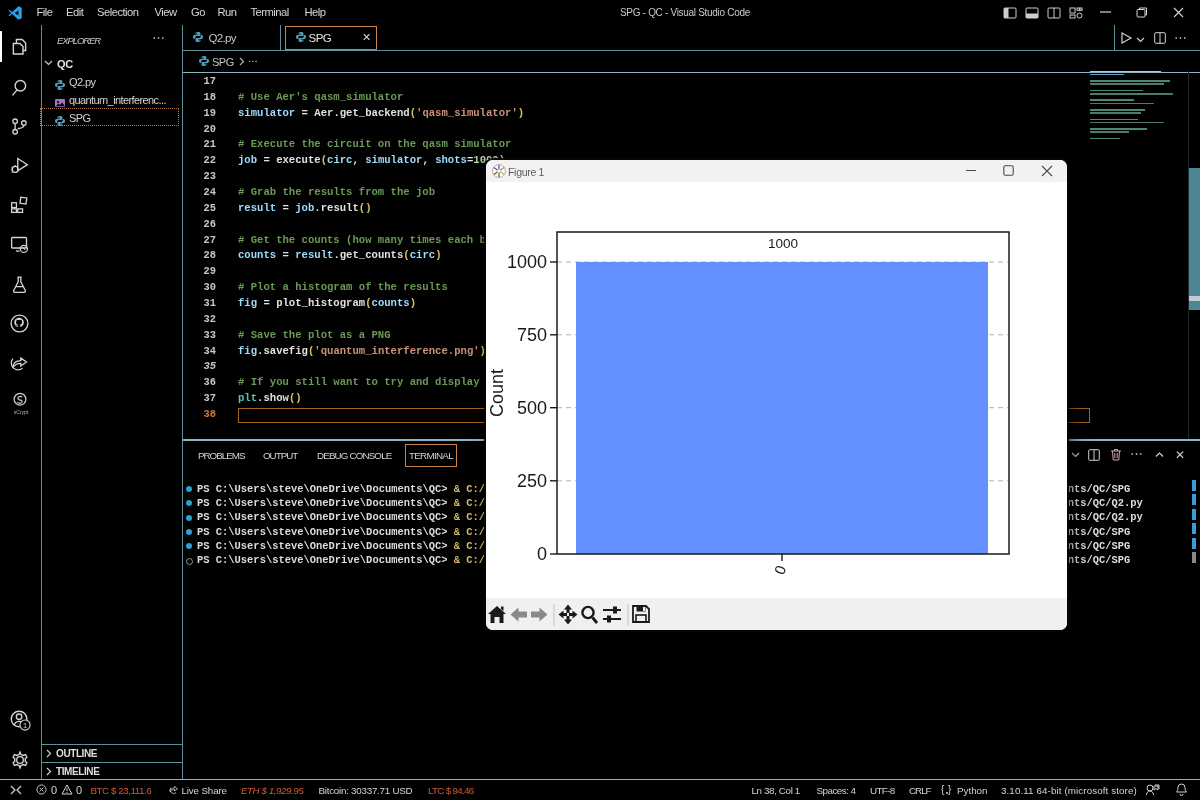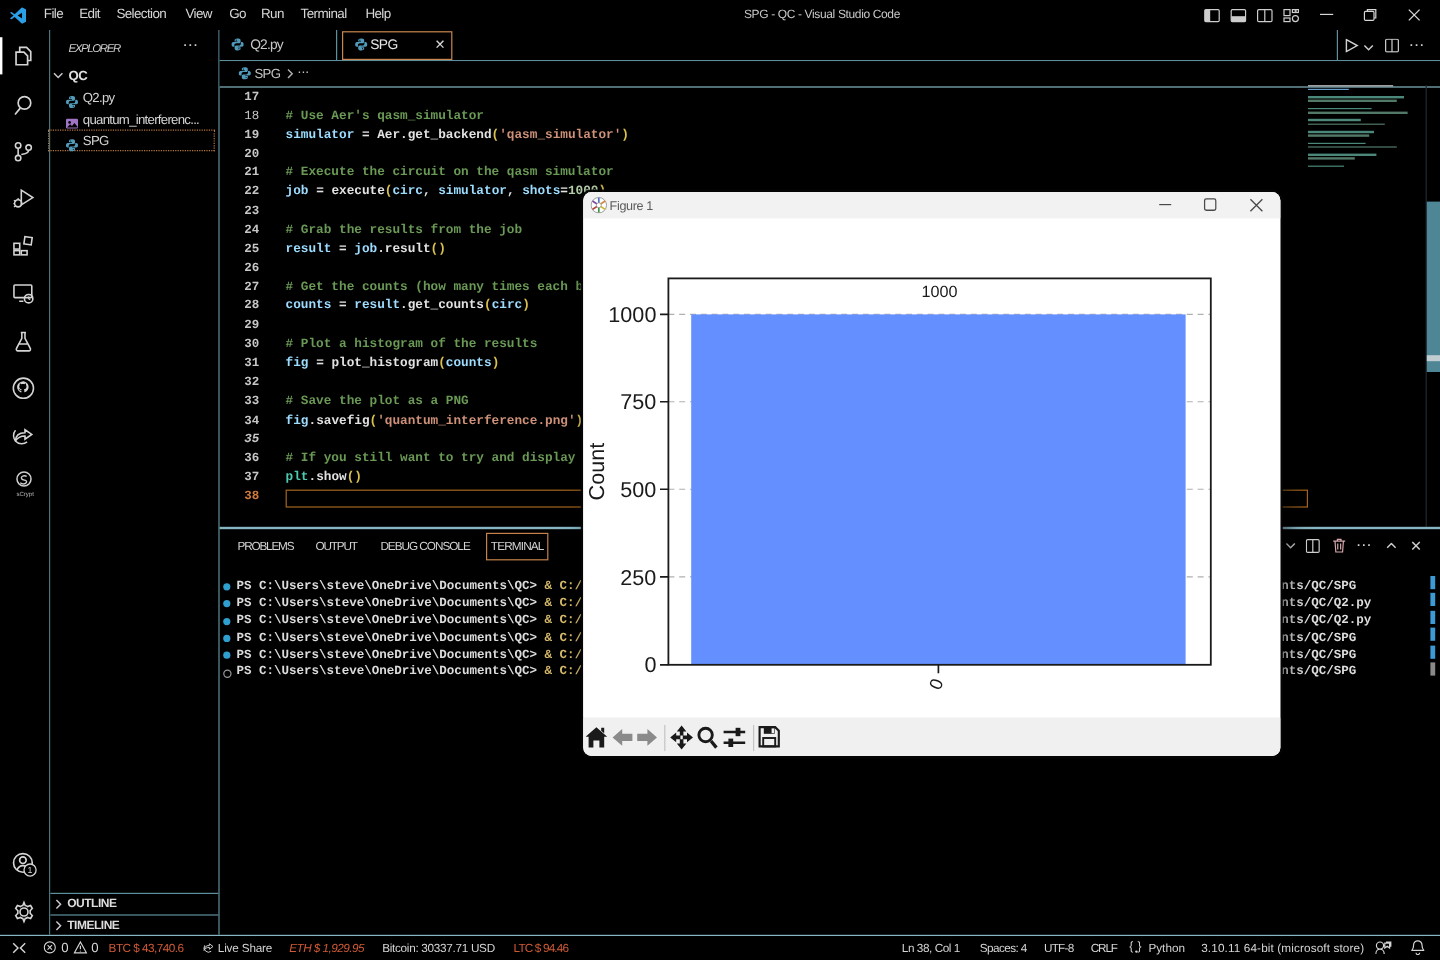--- a/index.html
+++ b/index.html
@@ -225,21 +225,21 @@
       <path fill="#519aba" d="M11.6 2c-4 0-4.6 1.8-4.6 3v2.2h4.8v1H4.6C3 8.2 2 9.8 2 12s1 3.8 2.6 3.8h2V13c0-1.7 1.5-3 3.2-3h4.8c1.4 0 2.4-1.2 2.4-2.6V5c0-1.8-1.6-3-3.4-3zm-1.8 2a.9.9 0 1 1 0 1.8.9.9 0 0 1 0-1.8z"></path>
       <path fill="#519aba" d="M12.4 22c4 0 4.6-1.8 4.6-3v-2.2h-4.8v-1h7.2c1.6 0 2.6-1.6 2.6-3.8s-1-3.8-2.6-3.8h-2V11c0 1.7-1.5 3-3.2 3H9.4C8 14 7 15.2 7 16.6V19c0 1.8 1.6 3 3.4 3zm1.8-2a.9.9 0 1 1 0-1.8.9.9 0 0 1 0 1.8z"></path>
     </svg>
   </div>
 <div class="abs" style="left:212px;top:55.5px;font-size:11px;letter-spacing:-0.5px;color:#c4c4c4;">SPG</div>
 <svg class="abs" style="left:239px;top:57px;" width="6" height="9" viewBox="0 0 6 9">
     <path d="M1 1 L4.5 4.5 L1 8" stroke="#b0b0b0" stroke-width="1.2" fill="none"></path>
   </svg>
 <div class="abs" style="left:248px;top:52px;font-size:11.5px;color:#c4c4c4;">...</div>
 <div class="abs mono" style="left:183px;top:74.0px;width:33px;text-align:right;font-size:10.4px;font-weight:600;line-height:15.8px;color:#c6c6c6;">17</div>
-<div class="abs mono" style="left:183px;top:89.9px;width:33px;text-align:right;font-size:10.4px;font-weight:400;line-height:15.8px;color:#c6c6c6;">18</div>
+<div class="abs mono" style="left:183px;top:89.9px;width:33px;text-align:right;font-size:10.4px;font-weight:700;line-height:15.8px;color:#c6c6c6;">18</div>
 <div class="abs mono" style="left:238px;top:89.9px;font-size:10.6px;font-weight:600;line-height:15.8px;white-space:pre;"><span style="color:#6A9955;"># Use Aer's qasm_simulator</span></div>
 <div class="abs mono" style="left:183px;top:105.7px;width:33px;text-align:right;font-size:10.4px;font-weight:600;line-height:15.8px;color:#c6c6c6;">19</div>
 <div class="abs mono" style="left:238px;top:105.7px;font-size:10.6px;font-weight:600;line-height:15.8px;white-space:pre;"><span style="color:#9CDCFE;">simulator </span><span style="color:#e2e2e2;">= </span><span style="color:#e2e2e2;">Aer</span><span style="color:#e2e2e2;">.</span><span style="color:#e2e2e2;font-weight:700;">get_backend</span><span style="color:#d9c04f;">(</span><span style="color:#CE9178;">'qasm_simulator'</span><span style="color:#d9c04f;">)</span></div>
 <div class="abs mono" style="left:183px;top:121.6px;width:33px;text-align:right;font-size:10.4px;font-weight:600;line-height:15.8px;color:#c6c6c6;">20</div>
 <div class="abs mono" style="left:183px;top:137.4px;width:33px;text-align:right;font-size:10.4px;font-weight:600;line-height:15.8px;color:#c6c6c6;">21</div>
 <div class="abs mono" style="left:238px;top:137.4px;font-size:10.6px;font-weight:600;line-height:15.8px;white-space:pre;"><span style="color:#6A9955;"># Execute the circuit on the qasm simulator</span></div>
 <div class="abs mono" style="left:183px;top:153.3px;width:33px;text-align:right;font-size:10.4px;font-weight:600;line-height:15.8px;color:#c6c6c6;">22</div>
 <div class="abs mono" style="left:238px;top:153.3px;font-size:10.6px;font-weight:600;line-height:15.8px;white-space:pre;"><span style="color:#9CDCFE;">job </span><span style="color:#e2e2e2;">= </span><span style="color:#e2e2e2;font-weight:700;">execute</span><span style="color:#d9c04f;">(</span><span style="color:#9CDCFE;">circ</span><span style="color:#e2e2e2;">, </span><span style="color:#9CDCFE;">simulator</span><span style="color:#e2e2e2;">, </span><span style="color:#9CDCFE;">shots</span><span style="color:#e2e2e2;">=</span><span style="color:#B5CEA8;">1000</span><span style="color:#d9c04f;">)</span></div>
 <div class="abs mono" style="left:183px;top:169.1px;width:33px;text-align:right;font-size:10.4px;font-weight:600;line-height:15.8px;color:#c6c6c6;">23</div>
 <div class="abs mono" style="left:183px;top:185.0px;width:33px;text-align:right;font-size:10.4px;font-weight:600;line-height:15.8px;color:#c6c6c6;">24</div>
@@ -332,21 +332,21 @@
 <svg class="abs" style="left:36px;top:784px;" width="11" height="11" viewBox="0 0 12 12">
     <circle cx="6" cy="6" r="5" stroke="#d4d4d4" fill="none"></circle>
     <path d="M4 4 L8 8 M8 4 L4 8" stroke="#d4d4d4" fill="none"></path>
   </svg>
 <div class="abs" style="left:51px;top:784px;font-size:11px;color:#d4d4d4;">0</div>
 <svg class="abs" style="left:61px;top:784px;" width="12" height="11" viewBox="0 0 12 11">
     <path d="M6 1 L11 10 H1 Z" stroke="#d4d4d4" fill="none"></path>
     <path d="M6 4.2 V7 M6 8.2 V9" stroke="#d4d4d4" fill="none"></path>
   </svg>
 <div class="abs" style="left:76px;top:784px;font-size:11px;color:#d4d4d4;">0</div>
-<div class="abs" style="left:90.5px;top:784.5px;font-size:9.8px;letter-spacing:-0.45px;color:#d05a35;">BTC $ 43,740.6</div>
+<div class="abs" style="left:90.5px;top:784.5px;font-size:9.8px;letter-spacing:-0.45px;color:#d05a35;">BTC $ 23,111.6</div>
 <svg class="abs" style="left:168px;top:784px;" width="12" height="12" viewBox="0 0 24 24">
     <path d="M13 5 L19 9.5 L13 14 V11 C8 11 5.5 13 4 16 C4.3 11 7 7.8 13 7.8 Z" stroke="#d4d4d4" stroke-width="1.6" fill="none"></path>
     <path d="M16 17.5 A7.5 7.5 0 0 1 5.2 7.5" stroke="#d4d4d4" stroke-width="1.6" fill="none"></path>
   </svg>
 <div class="abs" style="left:181.5px;top:784.5px;font-size:9.8px;letter-spacing:-0.15px;color:#d4d4d4;">Live Share</div>
 <div class="abs" style="left:241px;top:784.5px;font-size:9.8px;letter-spacing:-0.45px;color:#d05a35;font-style:italic;">ETH $ 1,929.95</div>
 <div class="abs" style="left:318.5px;top:784.5px;font-size:9.8px;letter-spacing:-0.25px;color:#d4d4d4;">Bitcoin: 30337.71 USD</div>
 <div class="abs" style="left:428px;top:784.5px;font-size:9.8px;letter-spacing:-0.7px;color:#d05a35;">LTC $ 94.46</div>
 <div class="abs" style="left:751.5px;top:784.5px;font-size:9.8px;letter-spacing:-0.37px;color:#d4d4d4;text-align:right;">Ln 38, Col 1</div>
 <div class="abs" style="left:816.5px;top:784.5px;font-size:9.8px;letter-spacing:-0.5px;color:#d4d4d4;">Spaces: 4</div>

